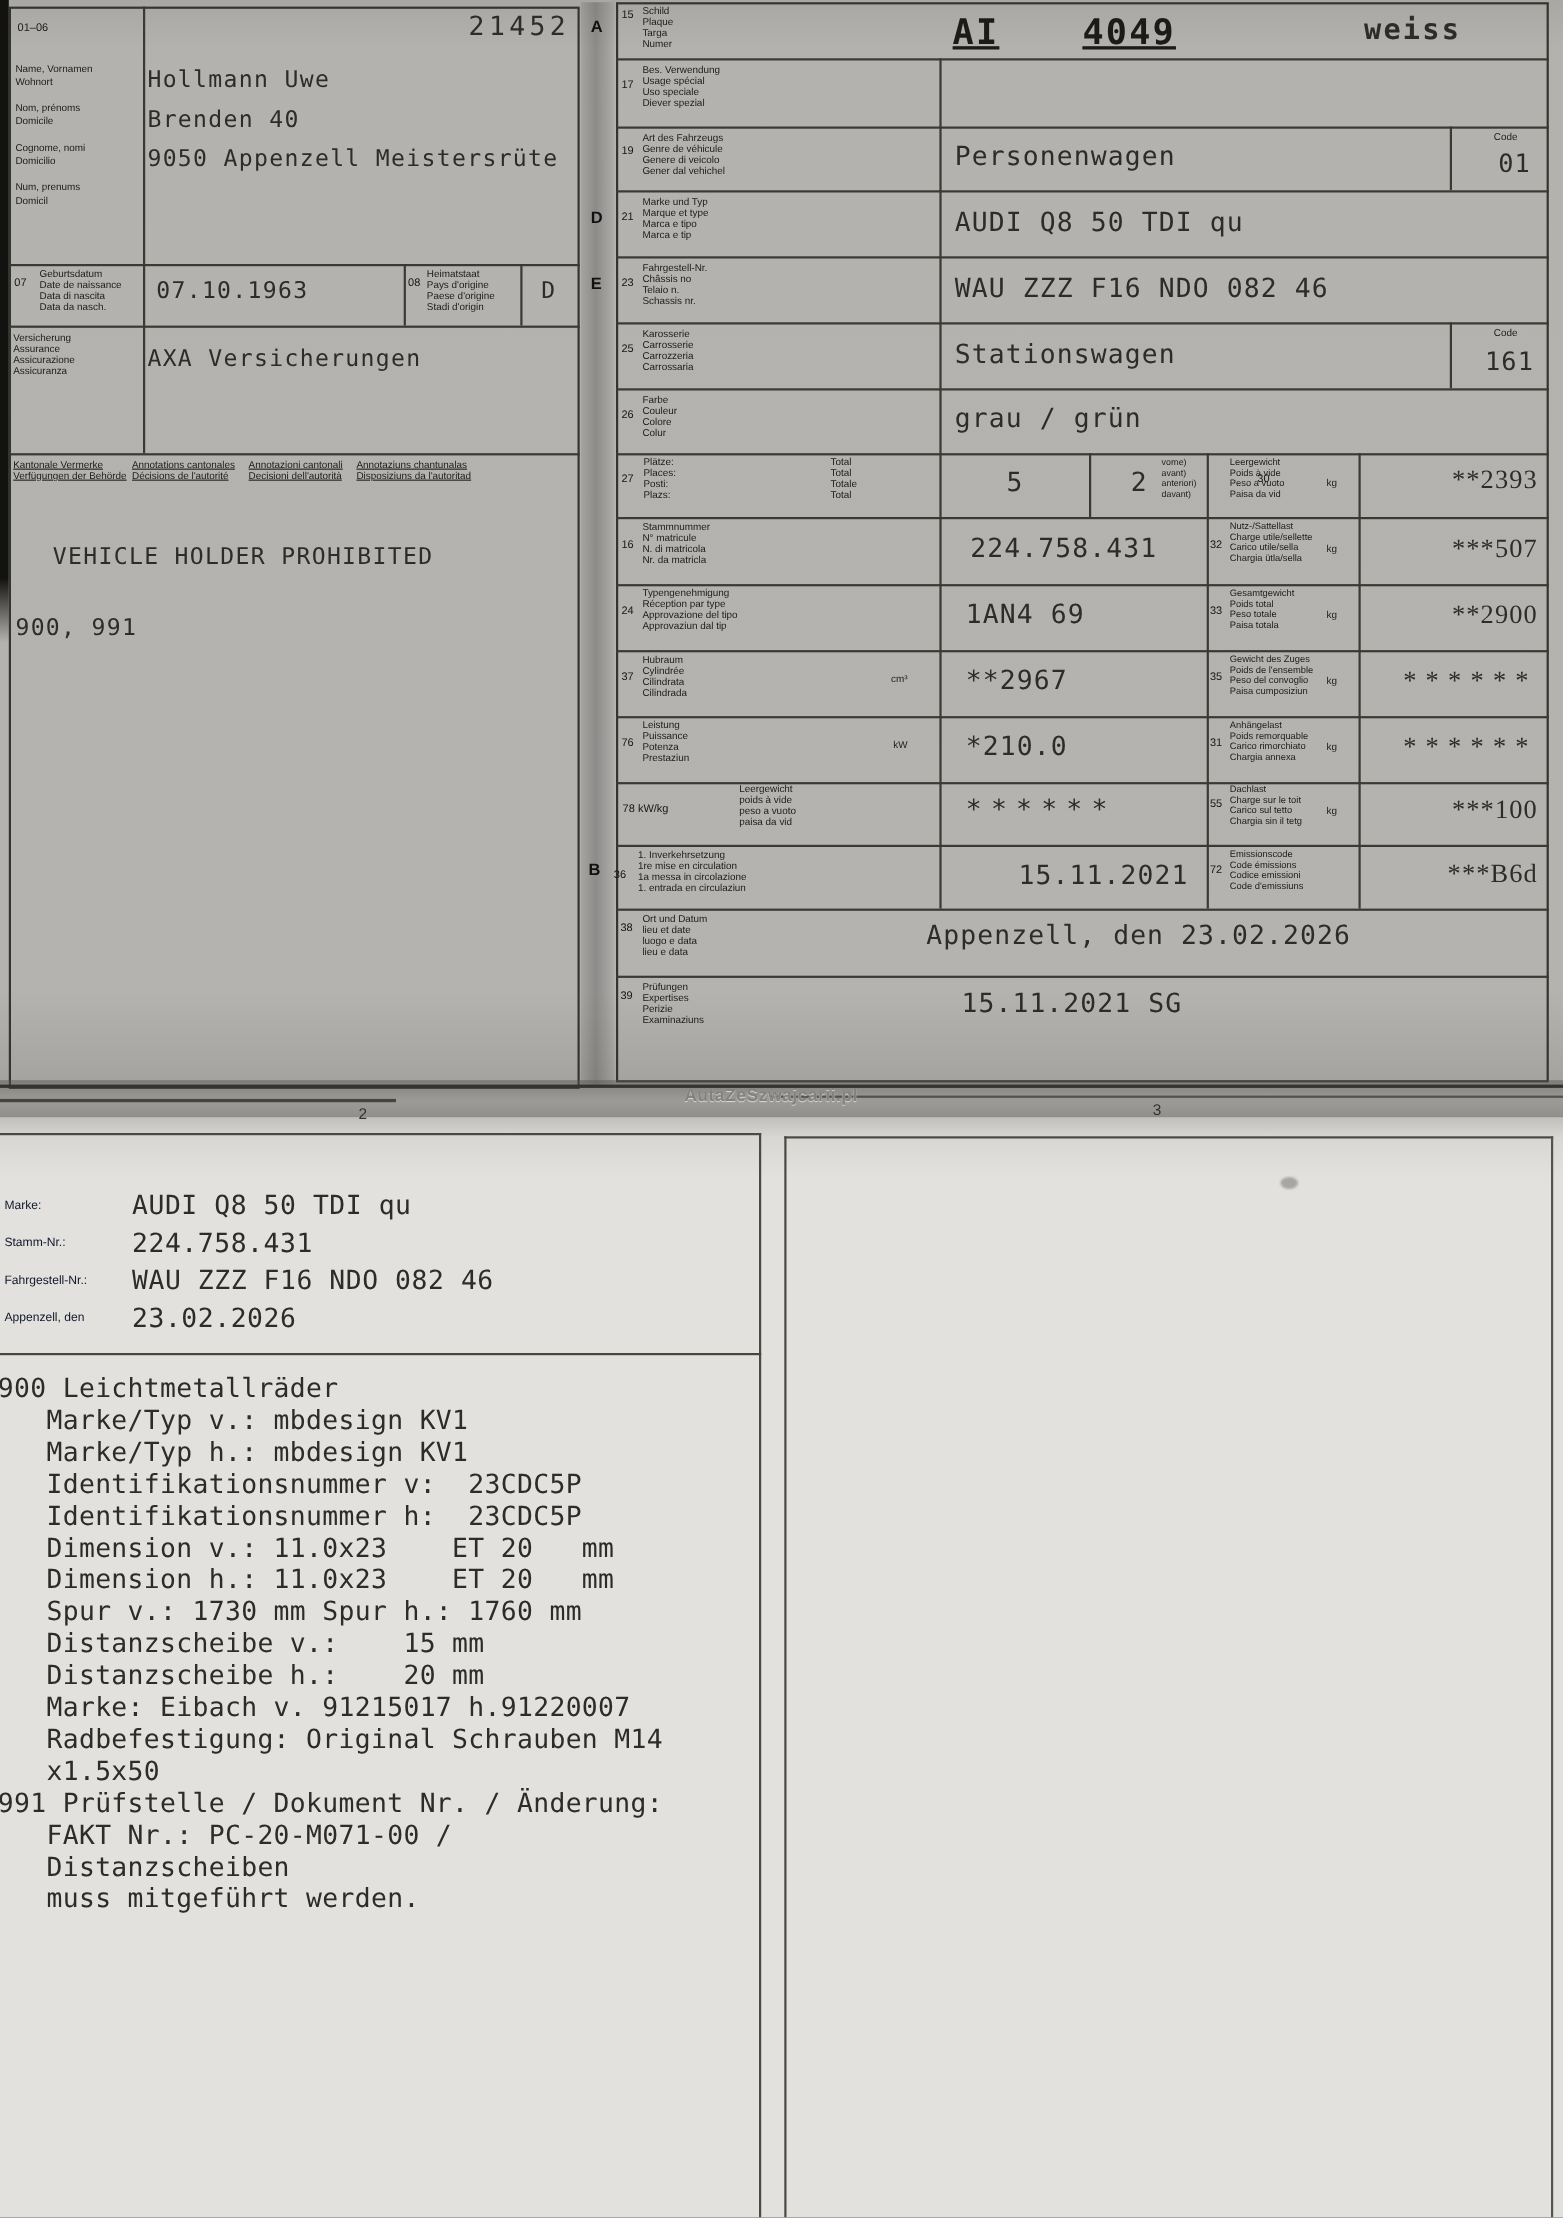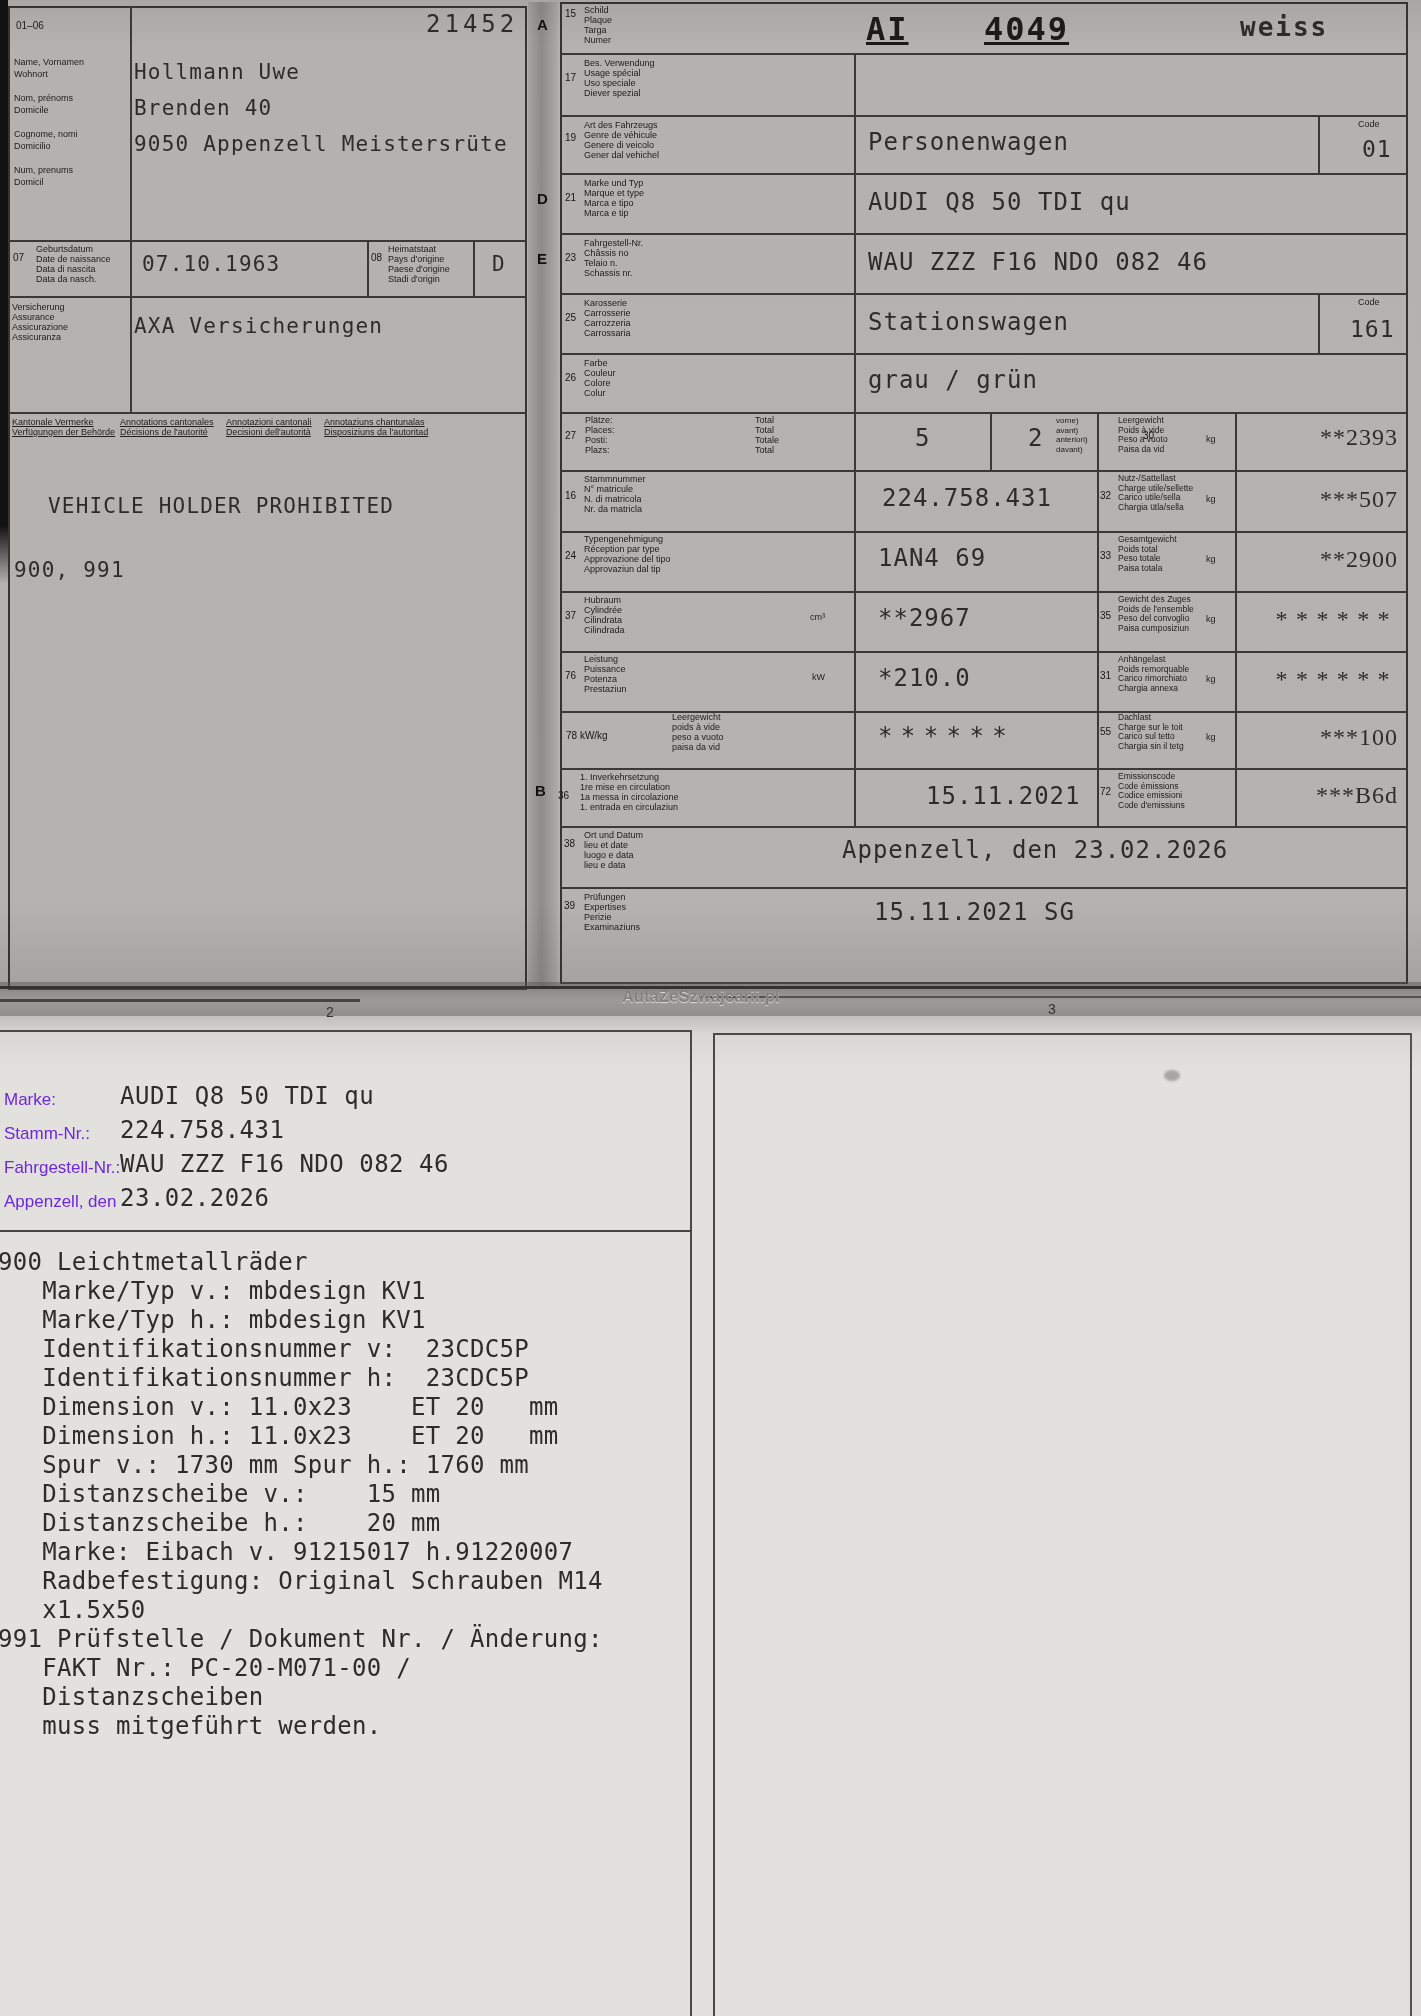--- a/index.html
+++ b/index.html
@@ -27,21 +27,21 @@
   .uh{text-decoration:underline;}
   .num{position:absolute;font-size:10px;color:#171612;}
   .ltr{position:absolute;font-size:15px;font-weight:bold;color:#121110;}
   .unit{position:absolute;font-size:9px;color:#21201d;}
   .mono{position:absolute;font-family:"DejaVu Sans Mono",monospace;color:#2d2c28;
         font-size:24px;letter-spacing:1px;white-space:pre;}
   .m21{font-size:21px;letter-spacing:1.2px;}
   .big{font-size:32px;font-weight:bold;letter-spacing:2px;color:#1c1b18;text-decoration:underline;}
   .stars{letter-spacing:.35em;}
   .rv{width:160px;text-align:right;font-family:Liberation Serif, serif;}
-  .slab{position:absolute;font-size:17px;color:#6d28d9;}
+  .slab{position:absolute;font-size:11px;color:#0f172a;}
   .pre{white-space:pre;line-height:29px;}
   .pgno{position:absolute;font-size:14px;color:#333230;}
   .wm{position:absolute;font-size:16px;font-weight:bold;color:#83827e;
       letter-spacing:.4px;text-shadow:0 1px 1px #dddcd8;}
   .smudge{position:absolute;width:16px;height:11px;border-radius:50%;
       background:#a7a6a2;filter:blur(1px);}
 </style>
 </head>
 <body>
 

